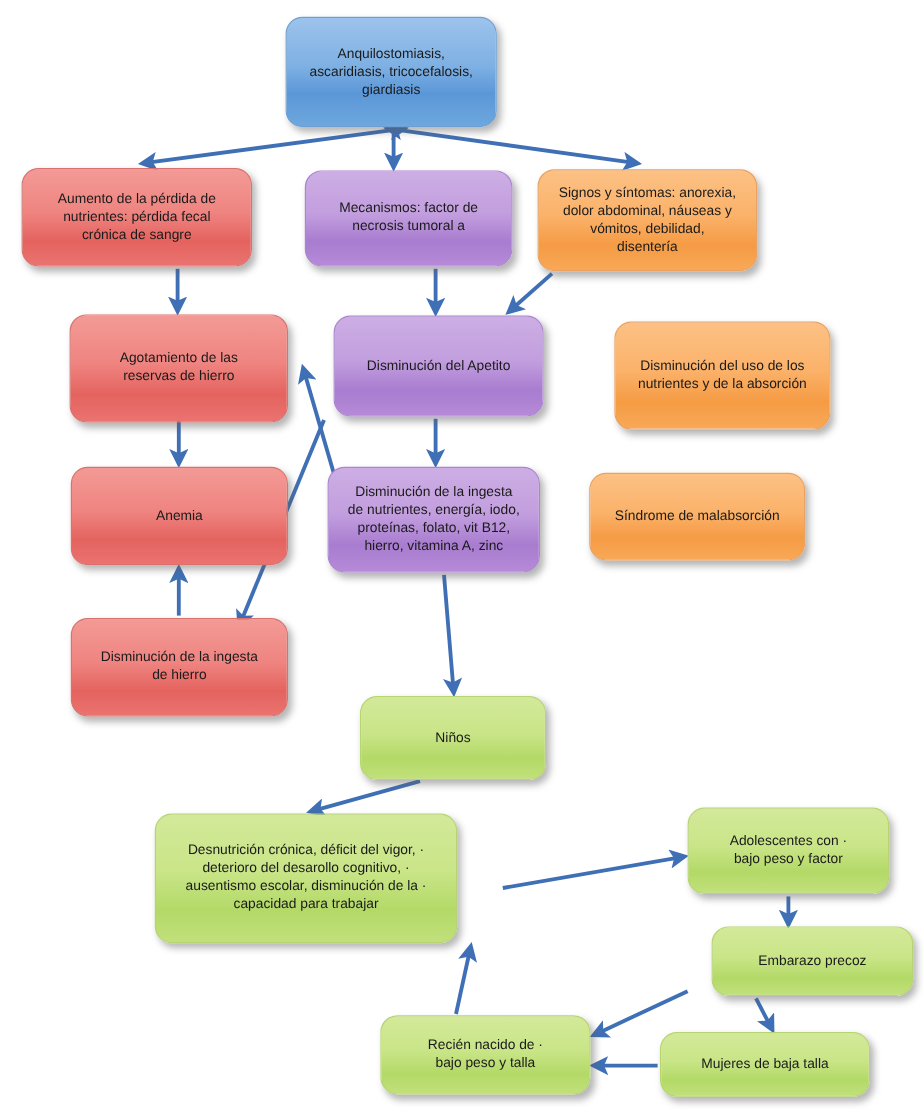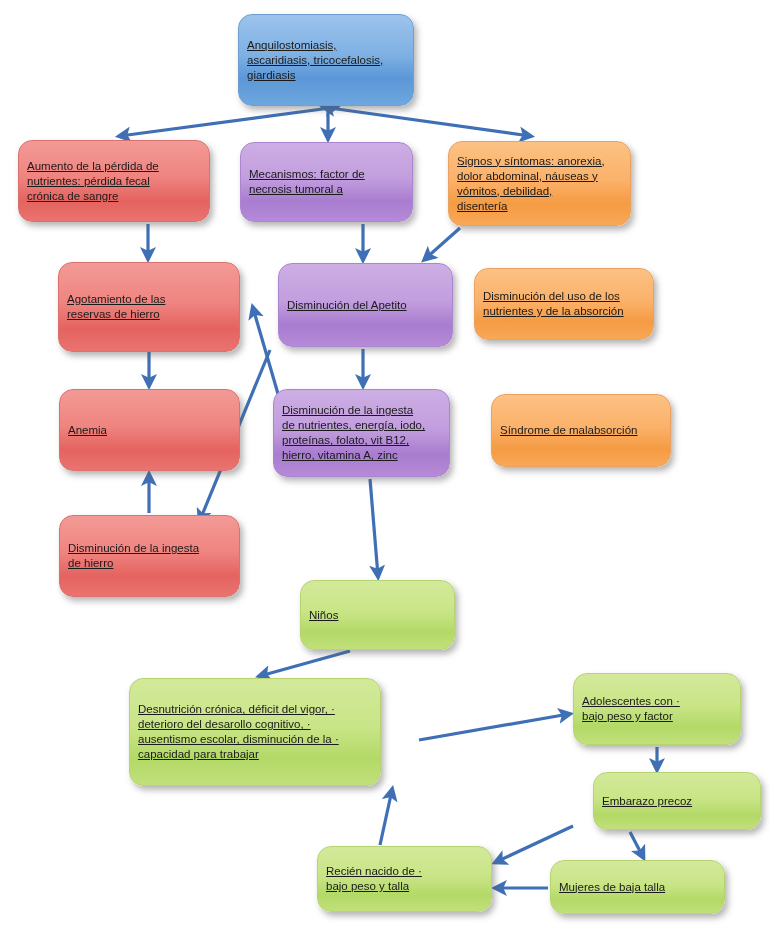--- a/index.html
+++ b/index.html
@@ -12,28 +12,28 @@
   }
   #canvas{position:absolute;left:0;top:0;width:770px;height:933px;}
   #arrow-layer{position:absolute;left:0;top:0;width:770px;height:933px;z-index:1;}
   .node{
     position:absolute;
     z-index:2;
     box-sizing:border-box;
     display:flex;
     align-items:center;
     justify-content:center;
+    text-align:center;
     border-radius:14px;
     color:#1a1a1a;
     font-size:11.5px;
     line-height:15px;
     padding:16px 8px;
     box-shadow:3px 4px 6px rgba(90,90,90,0.45);
     border:1px solid rgba(255,255,255,0.35);
-    text-decoration:underline;
   }
   .node span{display:block;width:100%;white-space:pre-line;}
 
   .blue{
     background:linear-gradient(180deg,#9cc3ec 0%,#7eb0e3 45%,#5b97d8 70%,#6ea7de 100%);
     border:1px solid #6f9fd0;
   }
   .red{
     background:linear-gradient(180deg,#f39a96 0%,#ef8480 45%,#e4635f 75%,#ea7370 100%);
     border:1px solid #d9726e;
@@ -92,38 +92,38 @@
       <div class="node blue" style="left: 238px; top: 14px; width: 176px; height: 92px;">
         <span>Anquilostomiasis,
 ascaridiasis, tricocefalosis,
 giardiasis</span>
       </div>
       <div class="node red" style="left: 18px; top: 140px; width: 192px; height: 82px;">
         <span>Aumento de la pérdida de
 nutrientes: pérdida  fecal
 crónica de sangre</span>
       </div>
-      <div class="node purple" style="left: 240px; top: 142px; width: 173px; height: 80px;">
+      <div class="node purple" style="left: 254px; top: 142px; width: 173px; height: 80px;">
         <span>Mecanismos: factor de
 necrosis tumoral a</span>
       </div>
       <div class="node orange" style="left: 448px; top: 141px; width: 183px; height: 85px;">
         <span>Signos y síntomas: anorexia,
 dolor abdominal, náuseas y
 vómitos, debilidad,
 disentería</span>
       </div>
       <div class="node red" style="left: 58px; top: 262px; width: 182px; height: 90px;">
         <span>Agotamiento de las
 reservas de hierro</span>
       </div>
       <div class="node purple" style="left: 278px; top: 263px; width: 175px; height: 84px;">
         <span>Disminución del Apetito</span>
       </div>
-      <div class="node orange" style="left: 474px; top: 268px; width: 180px; height: 72px;">
+      <div class="node orange" style="left: 512px; top: 268px; width: 180px; height: 90px;">
         <span>Disminución del uso de los
 nutrientes y  de la absorción</span>
       </div>
       <div class="node red" style="left: 59px; top: 389px; width: 181px; height: 82px;">
         <span>Anemia</span>
       </div>
       <div class="node purple" style="left: 273px; top: 389px; width: 177px; height: 88px;">
         <span>Disminución de la ingesta
 de nutrientes, energía, iodo,
 proteínas, folato, vit B12,

